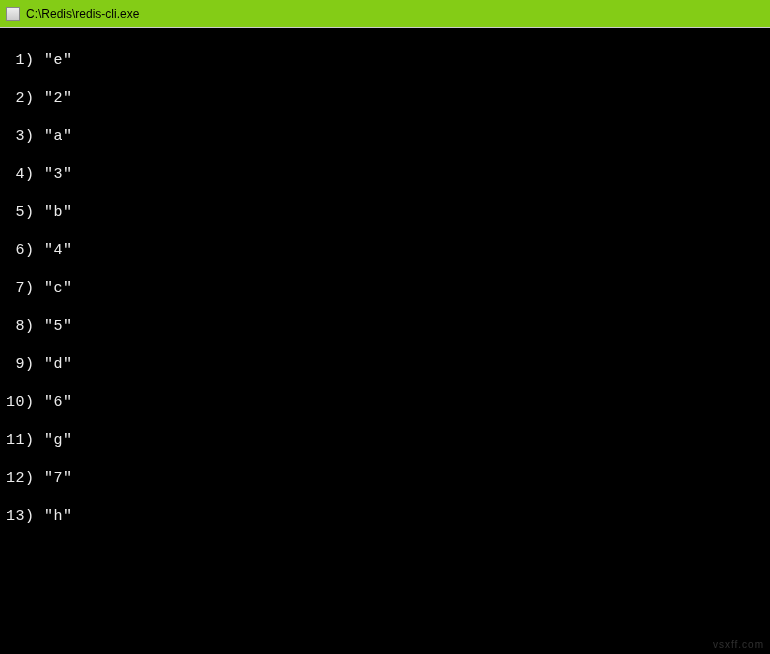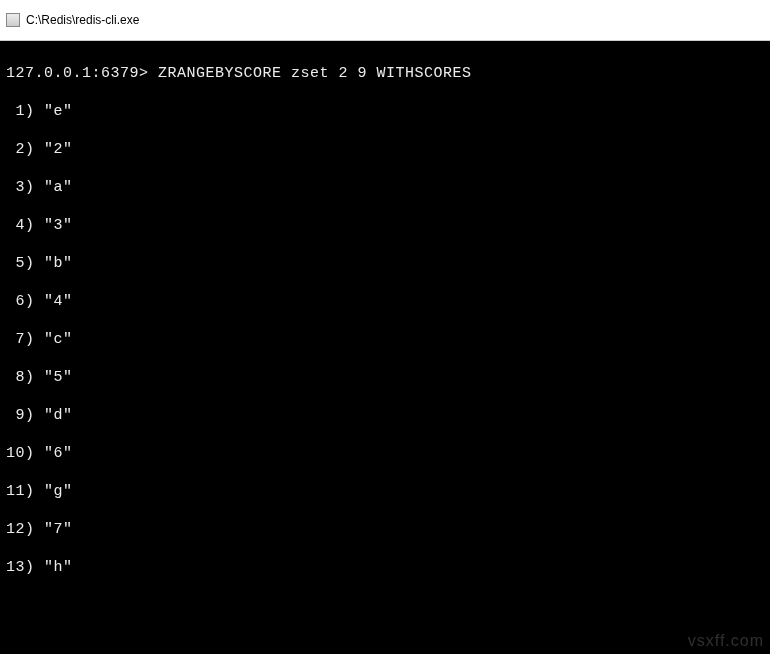--- a/index.html
+++ b/index.html
@@ -6,22 +6,22 @@
   body {
     background: #000;
     font-family: Consolas, "Courier New", monospace;
     font-size: 15px;
     width: 770px;
     height: 654px;
     overflow: hidden;
     position: relative;
   }
   .titlebar {
-    background: #ffffff;
-    height: 41px;
+    background: #84cc16;
+    height: 28px;
     display: flex;
     align-items: center;
     padding: 0 6px;
     border-bottom: 1px solid #ccc;
     font-family: "Segoe UI", Tahoma, sans-serif;
     font-size: 12px;
     color: #000;
   }
   .titlebar .app-icon {
     width: 14px;
@@ -37,35 +37,34 @@
     line-height: 19px;
     letter-spacing: 0.5px;
     white-space: pre;
   }
   .line { display: block; }
   .watermark {
     position: absolute;
     right: 6px;
     bottom: 4px;
     font-family: Arial, sans-serif;
-    font-size: 16px;
+    font-size: 10px;
     color: rgba(255,255,255,0.18);
     letter-spacing: 1px;
   }
 </style>
 </head>
 <body>
 
 <div class="titlebar">
   <span class="app-icon"></span>
   <span>C:\Redis\redis-cli.exe</span>
 </div>
 
 <div class="terminal">
-<span class="line"><span>127.0.0.1:6379&gt;</span> <span>ZRANGEBYSCORE zset 2 9 WITHSCORES</span></span>
 <span class="line"> 1) "e"</span>
 <span class="line"> 2) "2"</span>
 <span class="line"> 3) "a"</span>
 <span class="line"> 4) "3"</span>
 <span class="line"> 5) "b"</span>
 <span class="line"> 6) "4"</span>
 <span class="line"> 7) "c"</span>
 <span class="line"> 8) "5"</span>
 <span class="line"> 9) "d"</span>
 <span class="line">10) "6"</span>

